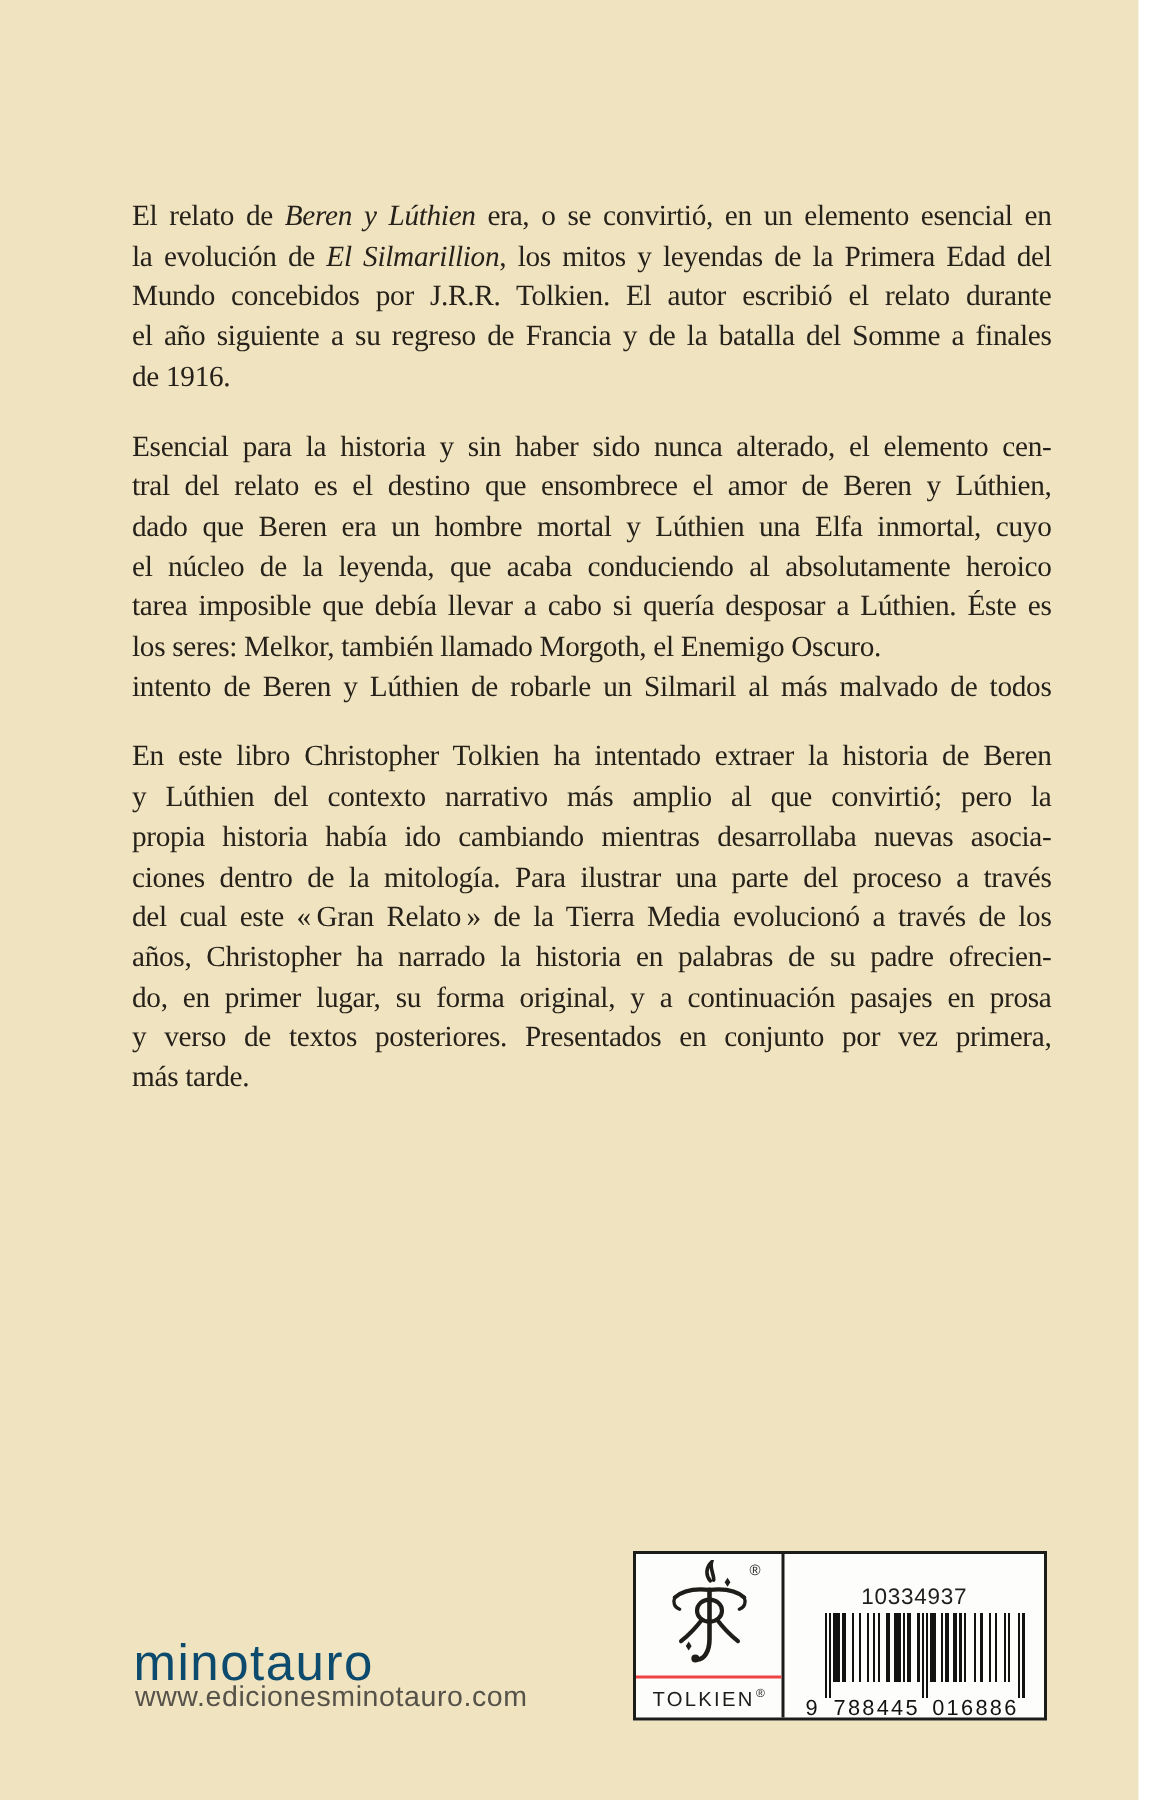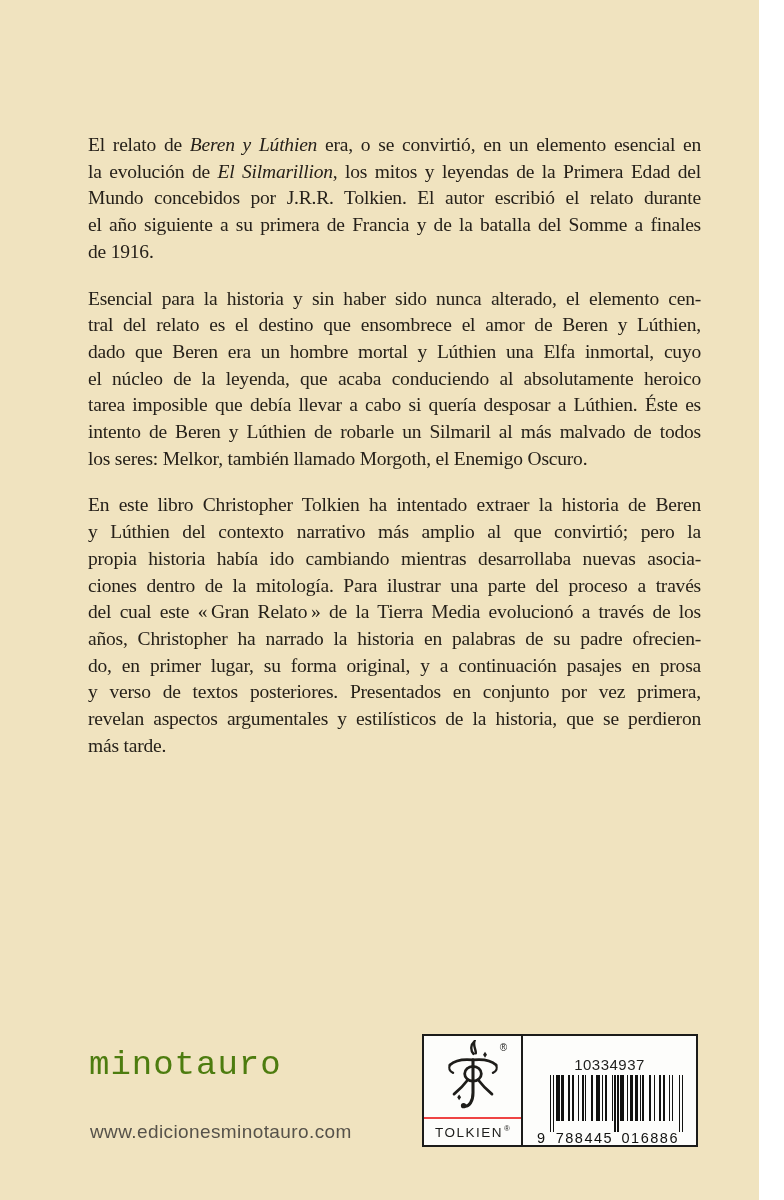--- a/index.html
+++ b/index.html
@@ -15,23 +15,23 @@
     position:absolute;left:88px;top:132px;width:613px;
     color:#26211a;
     font-size:19.5px;line-height:26.7px;letter-spacing:-0.2px;
   }
   .par{margin:0 0 20px 0;}
   .line{text-align:justify;text-align-last:justify;}
   .line.last{text-align:left;text-align-last:left;}
   .line i{font-style:italic;}
   
   .wordmark{
-    position:absolute;left:89px;top:1048px;
-    font-family:Liberation Mono, monospace;
-    font-size:34px;line-height:1;color:#4d7c0f;letter-spacing:1px;
+    position:absolute;left:89px;top:1092px;
+    font-family:Liberation Sans, sans-serif;
+    font-size:34px;line-height:1;color:#0c4a6e;letter-spacing:1px;
   }
   .website{
     position:absolute;left:90px;top:1122px;
     font-family:"Liberation Sans",sans-serif;
     font-size:19px;line-height:1;color:#56524a;letter-spacing:0.4px;
   }
   
   .barcode-box{
     position:absolute;left:422px;top:1034px;width:276px;height:113px;
     background:#fdfdfb;border:2.5px solid #1c1c1a;box-sizing:border-box;
@@ -66,42 +66,41 @@
 </head>
 <body>
 
 <div class="page">
 
   <div class="synopsis">
       <div class="par">
         <div class="line">El relato de <i>Beren y Lúthien</i> era, o se convirtió, en un elemento esencial en</div>
         <div class="line">la evolución de <i>El Silmarillion</i>, los mitos y leyendas de la Primera Edad del</div>
         <div class="line">Mundo concebidos por J.R.R. Tolkien. El autor escribió el relato durante</div>
-        <div class="line">el año siguiente a su primera de Francia y de la batalla del Somme a finales</div>
+        <div class="line">el año siguiente a su regreso de Francia y de la batalla del Somme a finales</div>
         <div class="line last">de 1916.</div>
       </div>
       <div class="par">
         <div class="line">Esencial para la historia y sin haber sido nunca alterado, el elemento cen-</div>
         <div class="line">tral del relato es el destino que ensombrece el amor de Beren y Lúthien,</div>
         <div class="line">dado que Beren era un hombre mortal y Lúthien una Elfa inmortal, cuyo</div>
         <div class="line">el núcleo de la leyenda, que acaba conduciendo al absolutamente heroico</div>
         <div class="line">tarea imposible que debía llevar a cabo si quería desposar a Lúthien. Éste es</div>
+        <div class="line last">los seres: Melkor, también llamado Morgoth, el Enemigo Oscuro.</div>
         <div class="line">intento de Beren y Lúthien de robarle un Silmaril al más malvado de todos</div>
-        <div class="line last">los seres: Melkor, también llamado Morgoth, el Enemigo Oscuro.</div>
       </div>
       <div class="par">
         <div class="line">En este libro Christopher Tolkien ha intentado extraer la historia de Beren</div>
         <div class="line">y Lúthien del contexto narrativo más amplio al que convirtió; pero la</div>
         <div class="line">propia historia había ido cambiando mientras desarrollaba nuevas asocia-</div>
         <div class="line">ciones dentro de la mitología. Para ilustrar una parte del proceso a través</div>
         <div class="line">del cual este « Gran Relato » de la Tierra Media evolucionó a través de los</div>
         <div class="line">años, Christopher ha narrado la historia en palabras de su padre ofrecien-</div>
         <div class="line">do, en primer lugar, su forma original, y a continuación pasajes en prosa</div>
         <div class="line">y verso de textos posteriores. Presentados en conjunto por vez primera,</div>
-        <div class="line">revelan aspectos argumentales y estilísticos de la historia, que se perdieron</div>
         <div class="line last">más tarde.</div>
       </div>
     </div>
 
   <div class="wordmark">minotauro</div>
   <div class="website">www.edicionesminotauro.com</div>
 
   <div class="barcode-box">
     <div class="logo-cell">
       <span class="reg-top">®</span>

